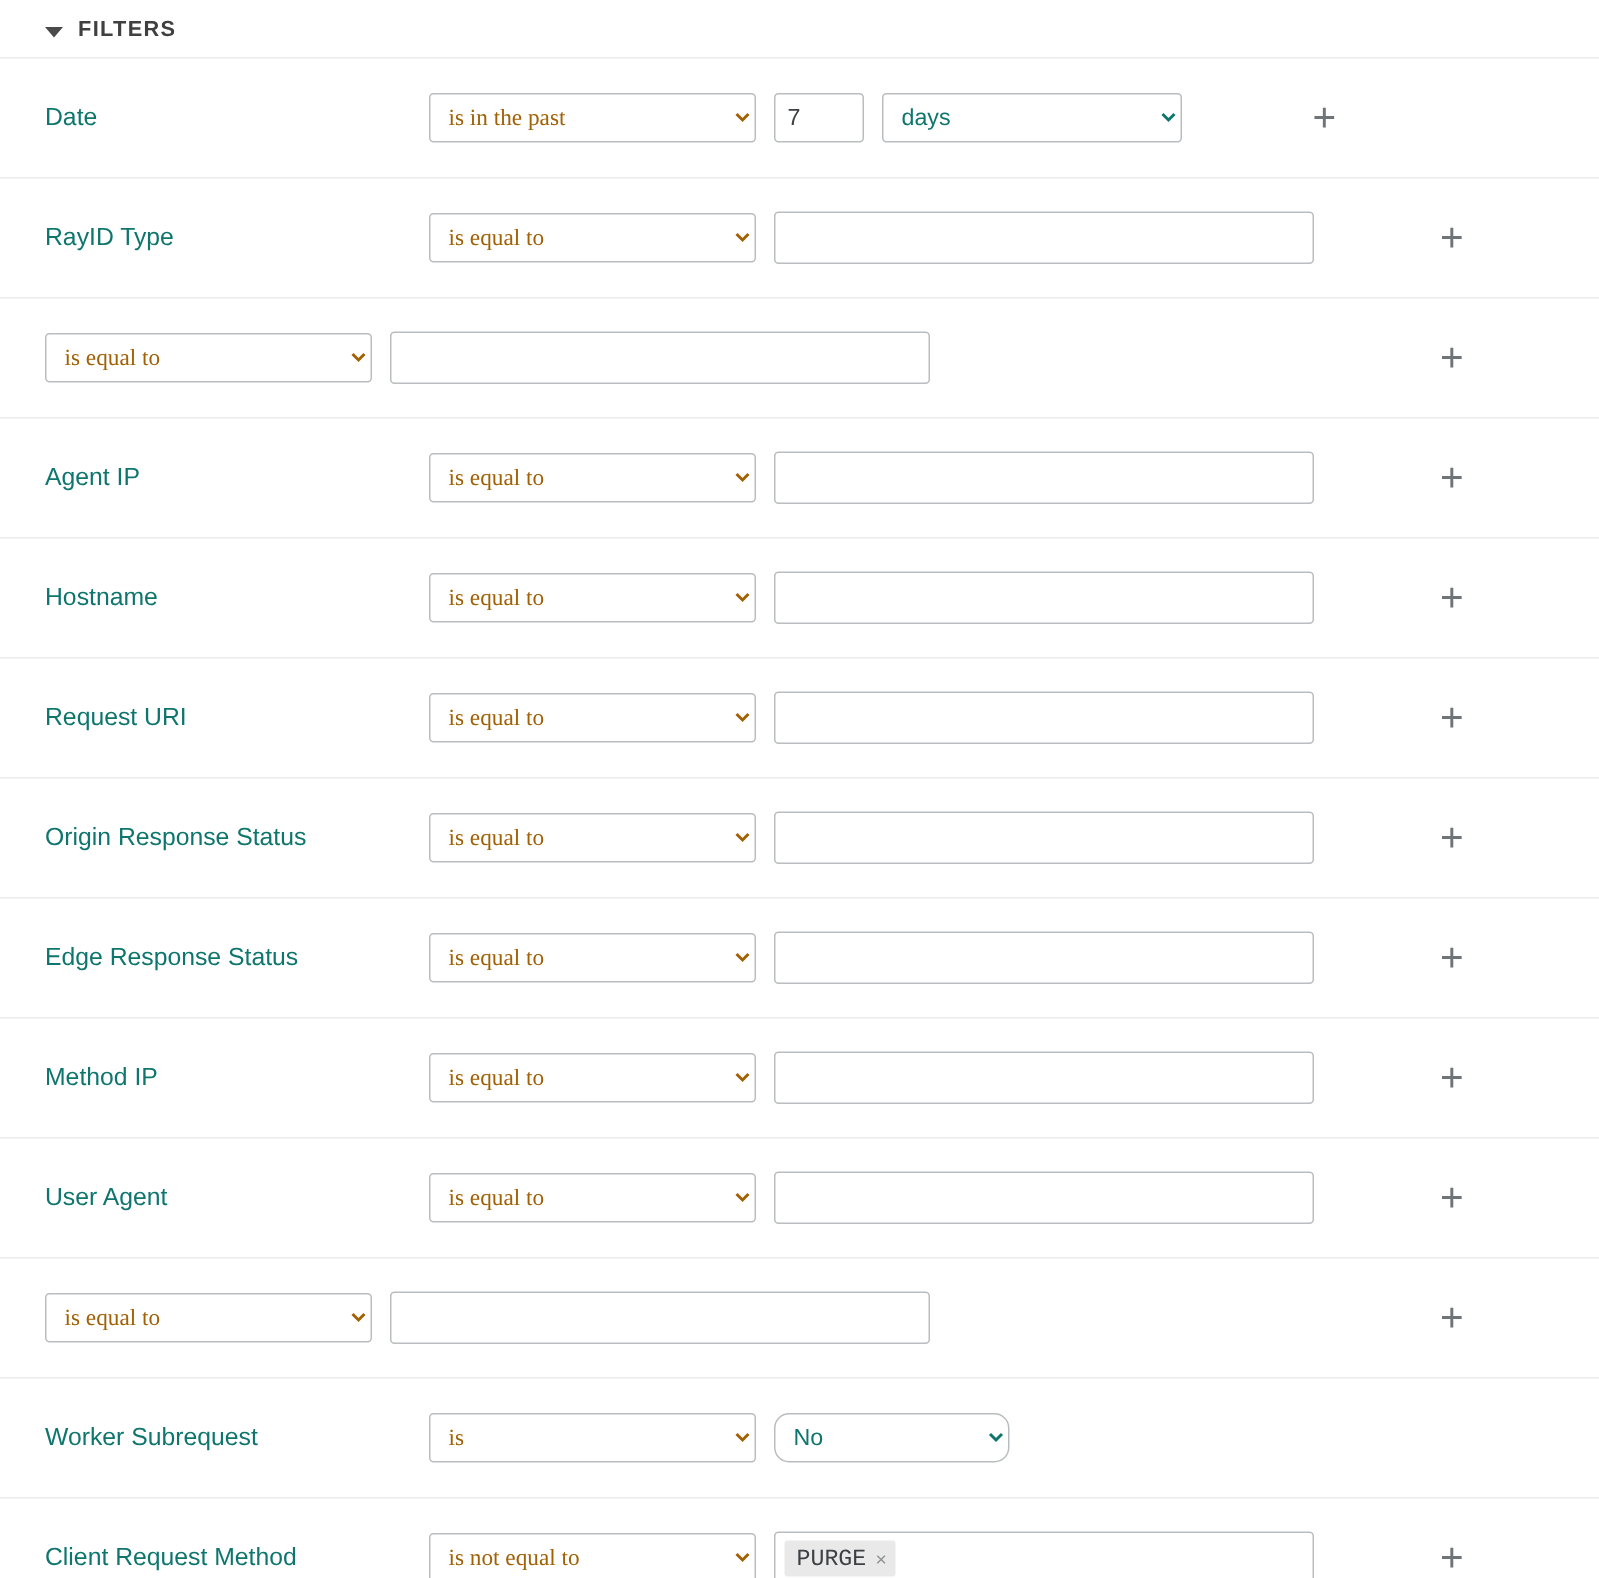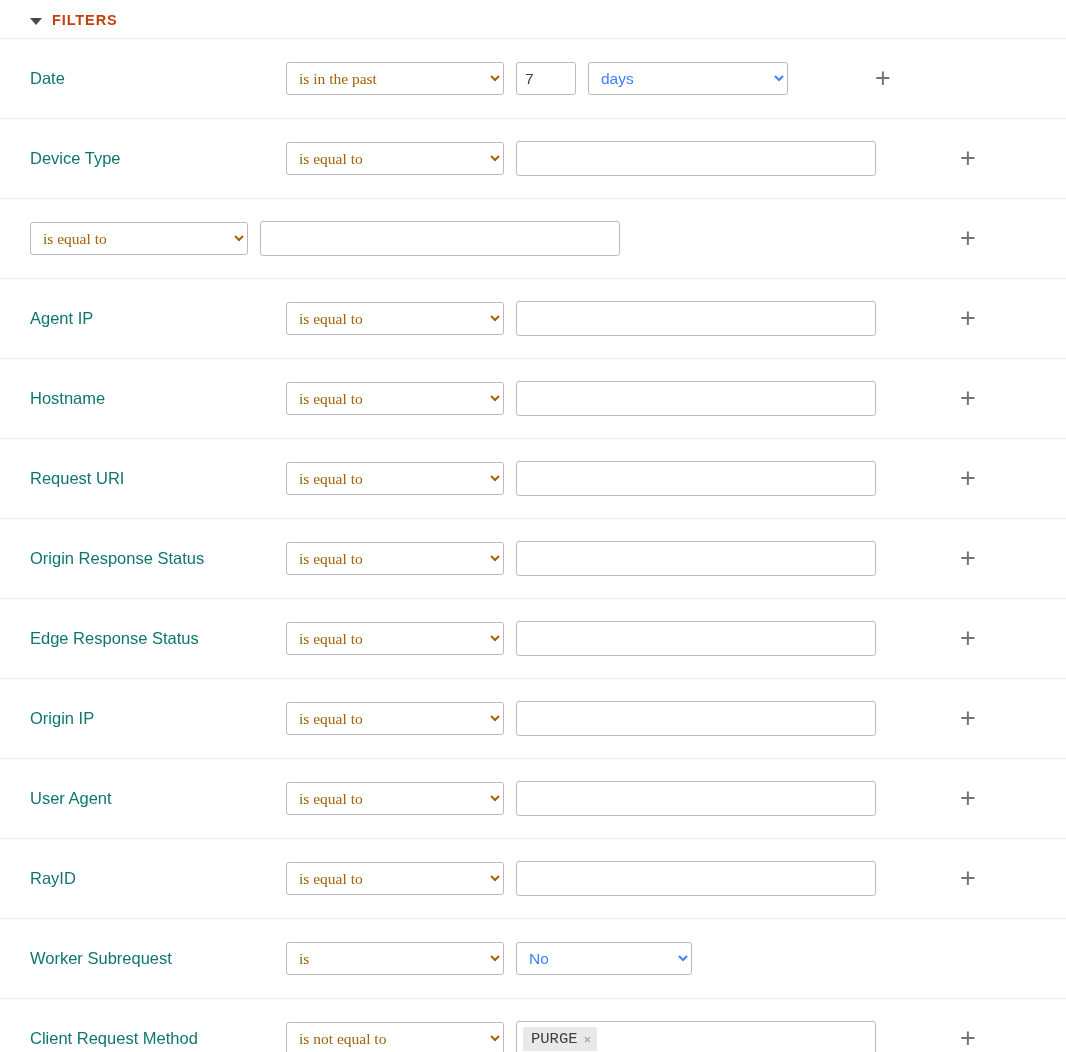--- a/index.html
+++ b/index.html
@@ -31,21 +31,21 @@
     border-right: 6px solid transparent;
     border-top: 7px solid #4a4a4a;
     display: inline-block;
     position: relative;
     top: 1px;
   }
   .filters-title {
     font-size: 14.5px;
     letter-spacing: 0.9px;
     font-weight: 700;
-    color: #c2410c;
+    color: #404040;
   }
   .row {
     display: flex;
     align-items: center;
     border-top: 1px solid #ececec;
     min-height: 80px;
     box-sizing: border-box;
     padding: 0 0 0 30px;
     position: relative;
   }
@@ -77,29 +77,30 @@
     padding: 0 6px 0 8px;
     box-sizing: border-box;
     -webkit-appearance: menulist;
     appearance: menulist;
   }
   select.unit {
     width: 200px;
     height: 33px;
     font-size: 15.5px;
     font-family: "Liberation Sans", sans-serif;
-    color: #3b82f6;
+    color: #0f766e;
     border: 1px solid #b9bdbf;
     border-radius: 3px;
     background: #ffffff;
     padding: 0 6px 0 8px;
     box-sizing: border-box;
   }
   select.unit.short {
-    width: 176px;
+    width: 157px;
+    border-radius: 10px;
   }
   input.num {
     width: 60px;
     height: 33px;
     font-size: 15.5px;
     font-family: "Liberation Sans", sans-serif;
     color: #3d4143;
     border: 1px solid #b9bdbf;
     border-radius: 3px;
     background: #ffffff;
@@ -180,21 +181,21 @@
       </select>
       <input class="num" type="text" value="7" style="">
       <select class="unit">
         <option>days</option>
       </select>
     </div>
     <span class="plus near">+</span>
   </div>
 
   <div class="row">
-    <div class="label">Device Type</div>
+    <div class="label">RayID Type</div>
     <div class="controls">
       <select class="op">
         <option>is equal to</option>
       </select>
       <input class="value" type="text" value="" style="">
     </div>
     <span class="plus far">+</span>
   </div>
 
   <div class="row">
@@ -256,21 +257,21 @@
     <div class="controls">
       <select class="op">
         <option>is equal to</option>
       </select>
       <input class="value" type="text" value="" style="">
     </div>
     <span class="plus far">+</span>
   </div>
 
   <div class="row">
-    <div class="label">Origin IP</div>
+    <div class="label">Method IP</div>
     <div class="controls">
       <select class="op">
         <option>is equal to</option>
       </select>
       <input class="value" type="text" value="" style="">
     </div>
     <span class="plus far">+</span>
   </div>
 
   <div class="row">
@@ -278,21 +279,20 @@
     <div class="controls">
       <select class="op">
         <option>is equal to</option>
       </select>
       <input class="value" type="text" value="" style="">
     </div>
     <span class="plus far">+</span>
   </div>
 
   <div class="row">
-    <div class="label">RayID</div>
     <div class="controls">
       <select class="op">
         <option>is equal to</option>
       </select>
       <input class="value" type="text" value="" style="">
     </div>
     <span class="plus far">+</span>
   </div>
 
   <div class="row">

